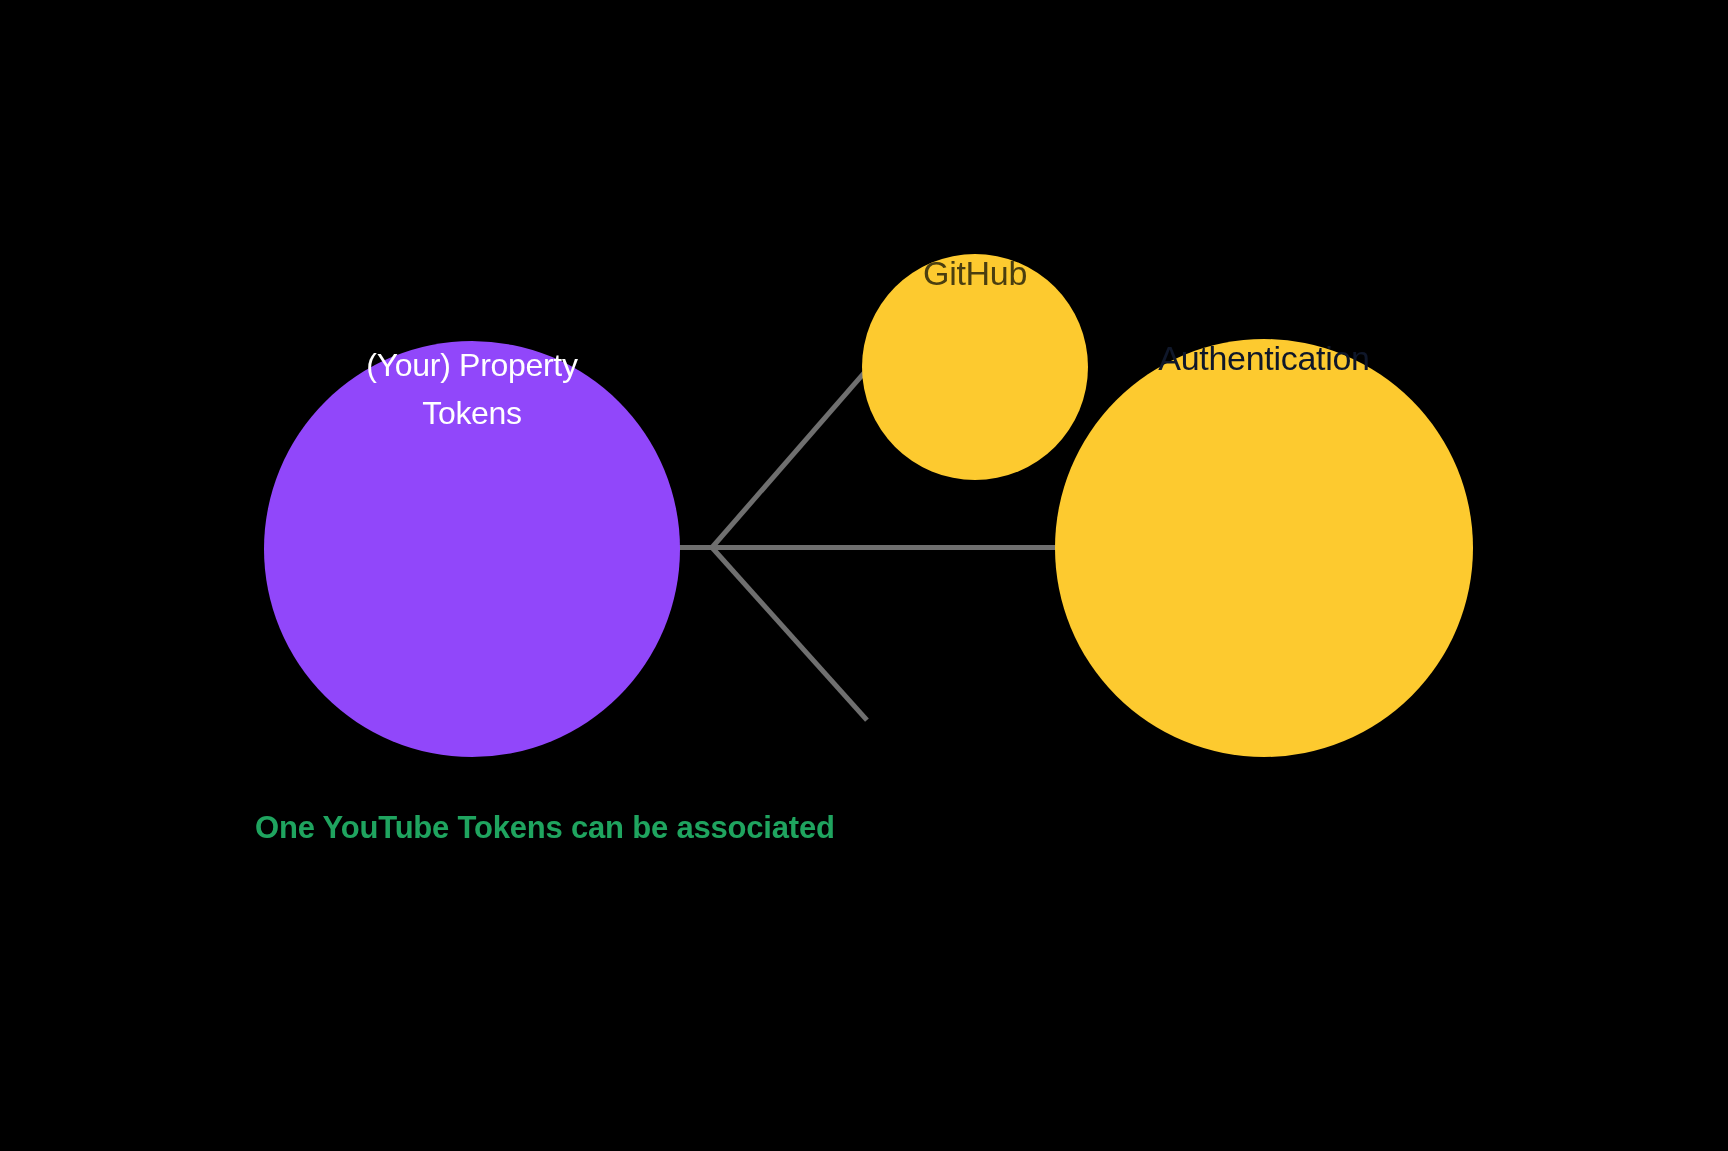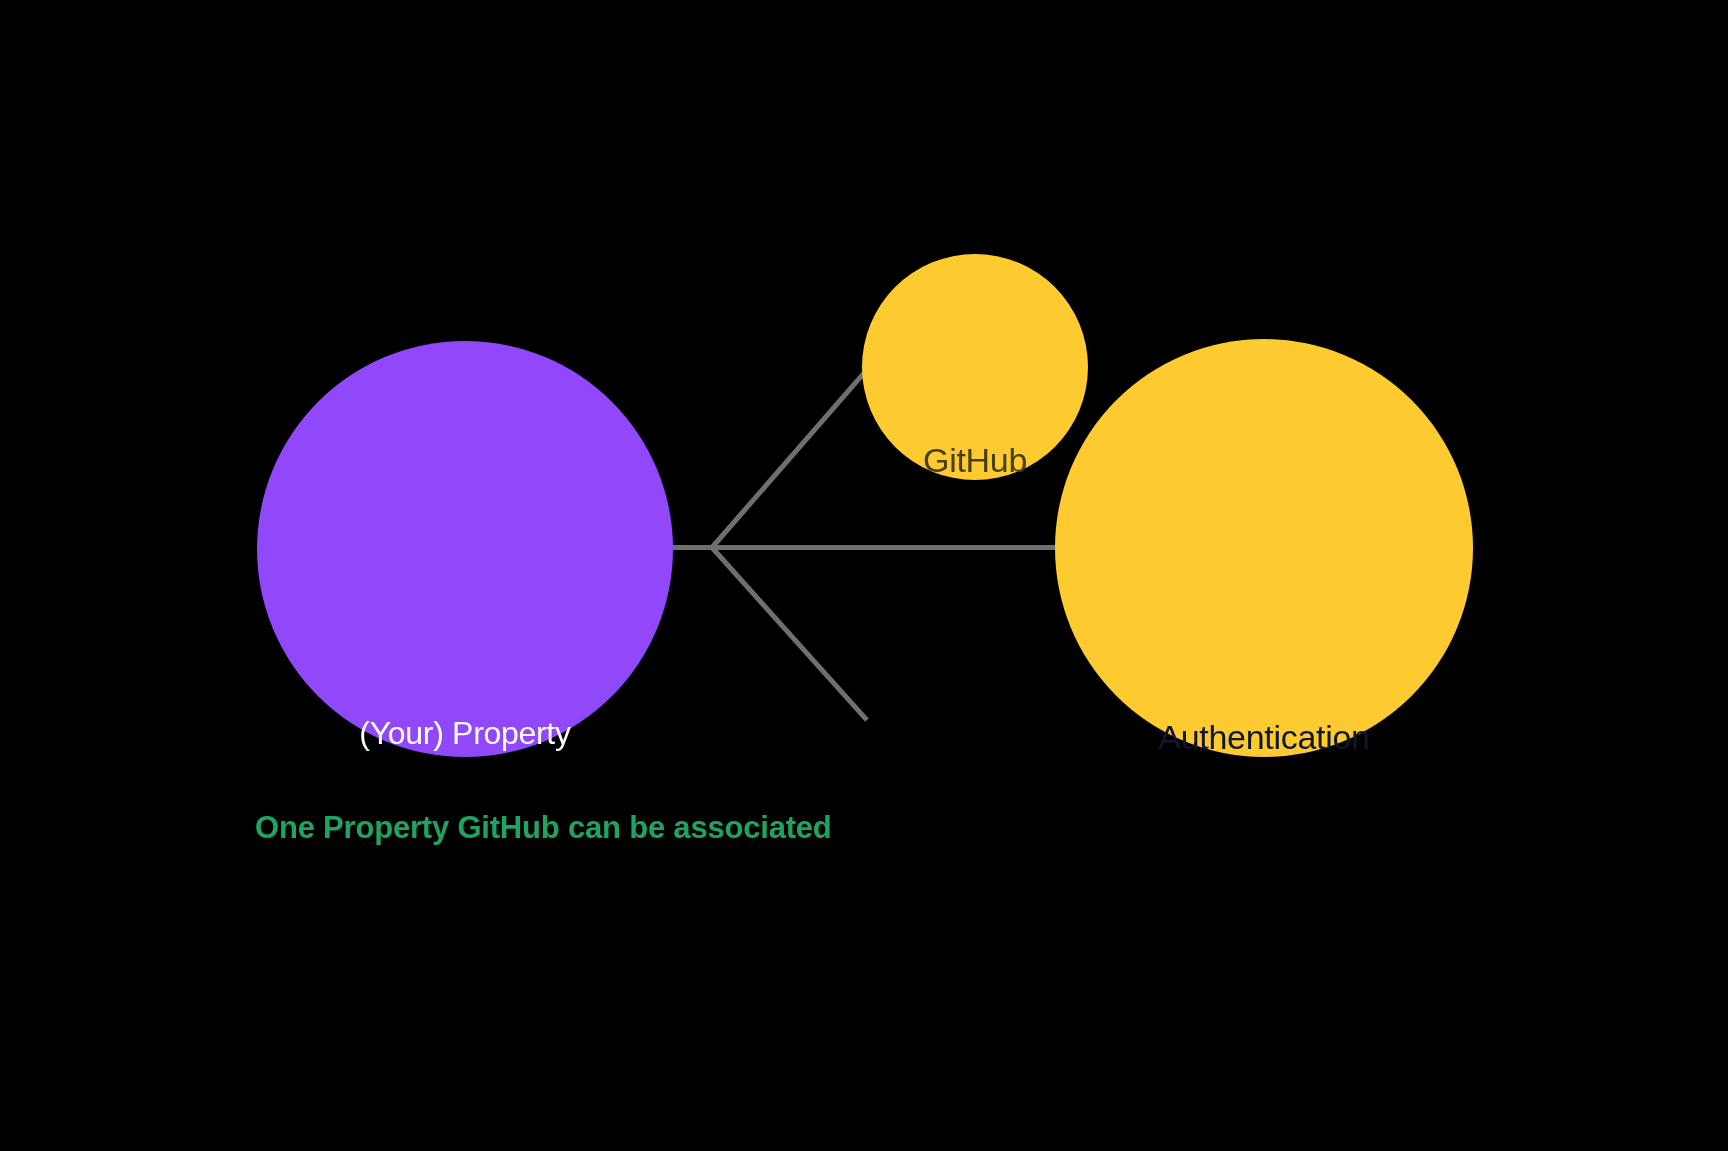--- a/index.html
+++ b/index.html
@@ -44,31 +44,31 @@
     width: 232px;
     transform-origin: 0 50%;
     transform: rotate(48.1deg);
   }
 
   
   .node {
     position: absolute;
     border-radius: 50%;
     display: flex;
-    align-items: flex-end;
+    align-items: flex-start;
     justify-content: center;
     text-align: center;
     z-index: 2;
   }
   .node-label {
     letter-spacing: -0.3px;
   }
 
   .node-property {
-    left: 257px;
+    left: 264px;
     top: 341px;
     width: 416px;
     height: 416px;
   }
   .node-property .node-label {
     font-size: 32px;
     line-height: 48px;
     font-weight: 400;
   }
 
@@ -116,29 +116,30 @@
 
   <div class="connector connector-auth" style="background-color: rgb(111, 111, 111);"></div>
 
   <div class="connector connector-github" style="background-color: rgb(111, 111, 111);"></div>
 
   <div class="connector connector-youtube" style="background-color: rgb(111, 111, 111);"></div>
 
   <div class="node node-property" style="background-color: rgb(145, 71, 250); color: rgb(255, 255, 255);">
     <div class="node-label">
       <div>(Your) Property</div>
+      <div>Tokens</div>
     </div>
   </div>
 
   <div class="node node-github" style="background-color: rgb(253, 202, 47); color: rgb(74, 62, 16);">
     <div class="node-label">GitHub</div>
   </div>
 
 
   <div class="node node-auth" style="background-color: rgb(253, 202, 47); color: #0f172a;">
     <div class="node-label">Authentication</div>
   </div>
 
   <div class="caption" style="color: rgb(31, 164, 95);">
-    <div>One Property GitHub can be associated</div>
+    <div>One YouTube Tokens can be associated</div>
   </div>
 
 </div>
 
 </body></html>

